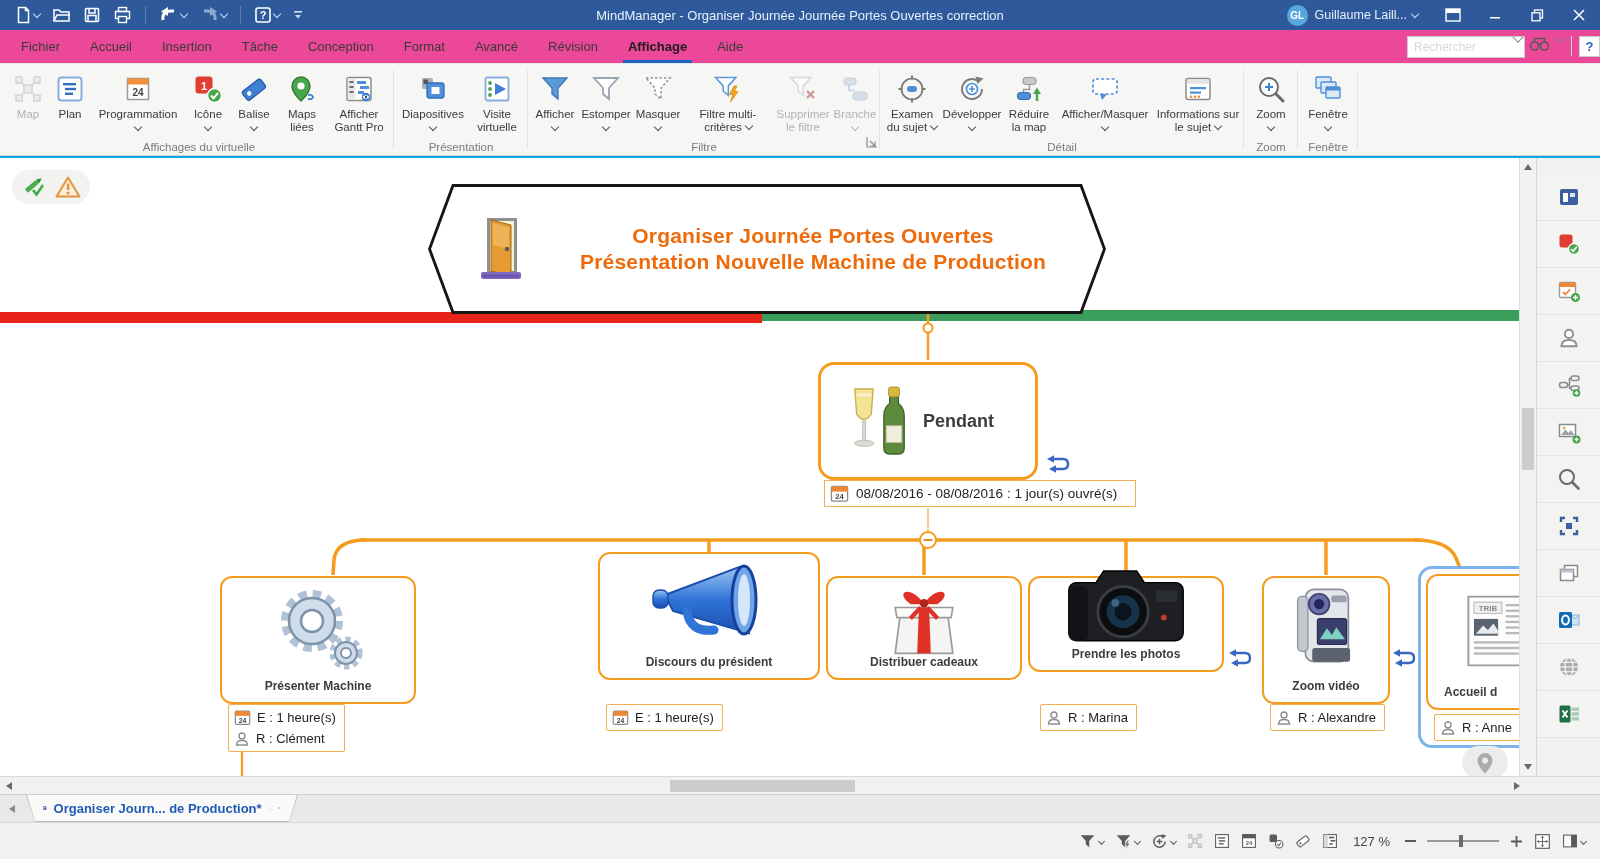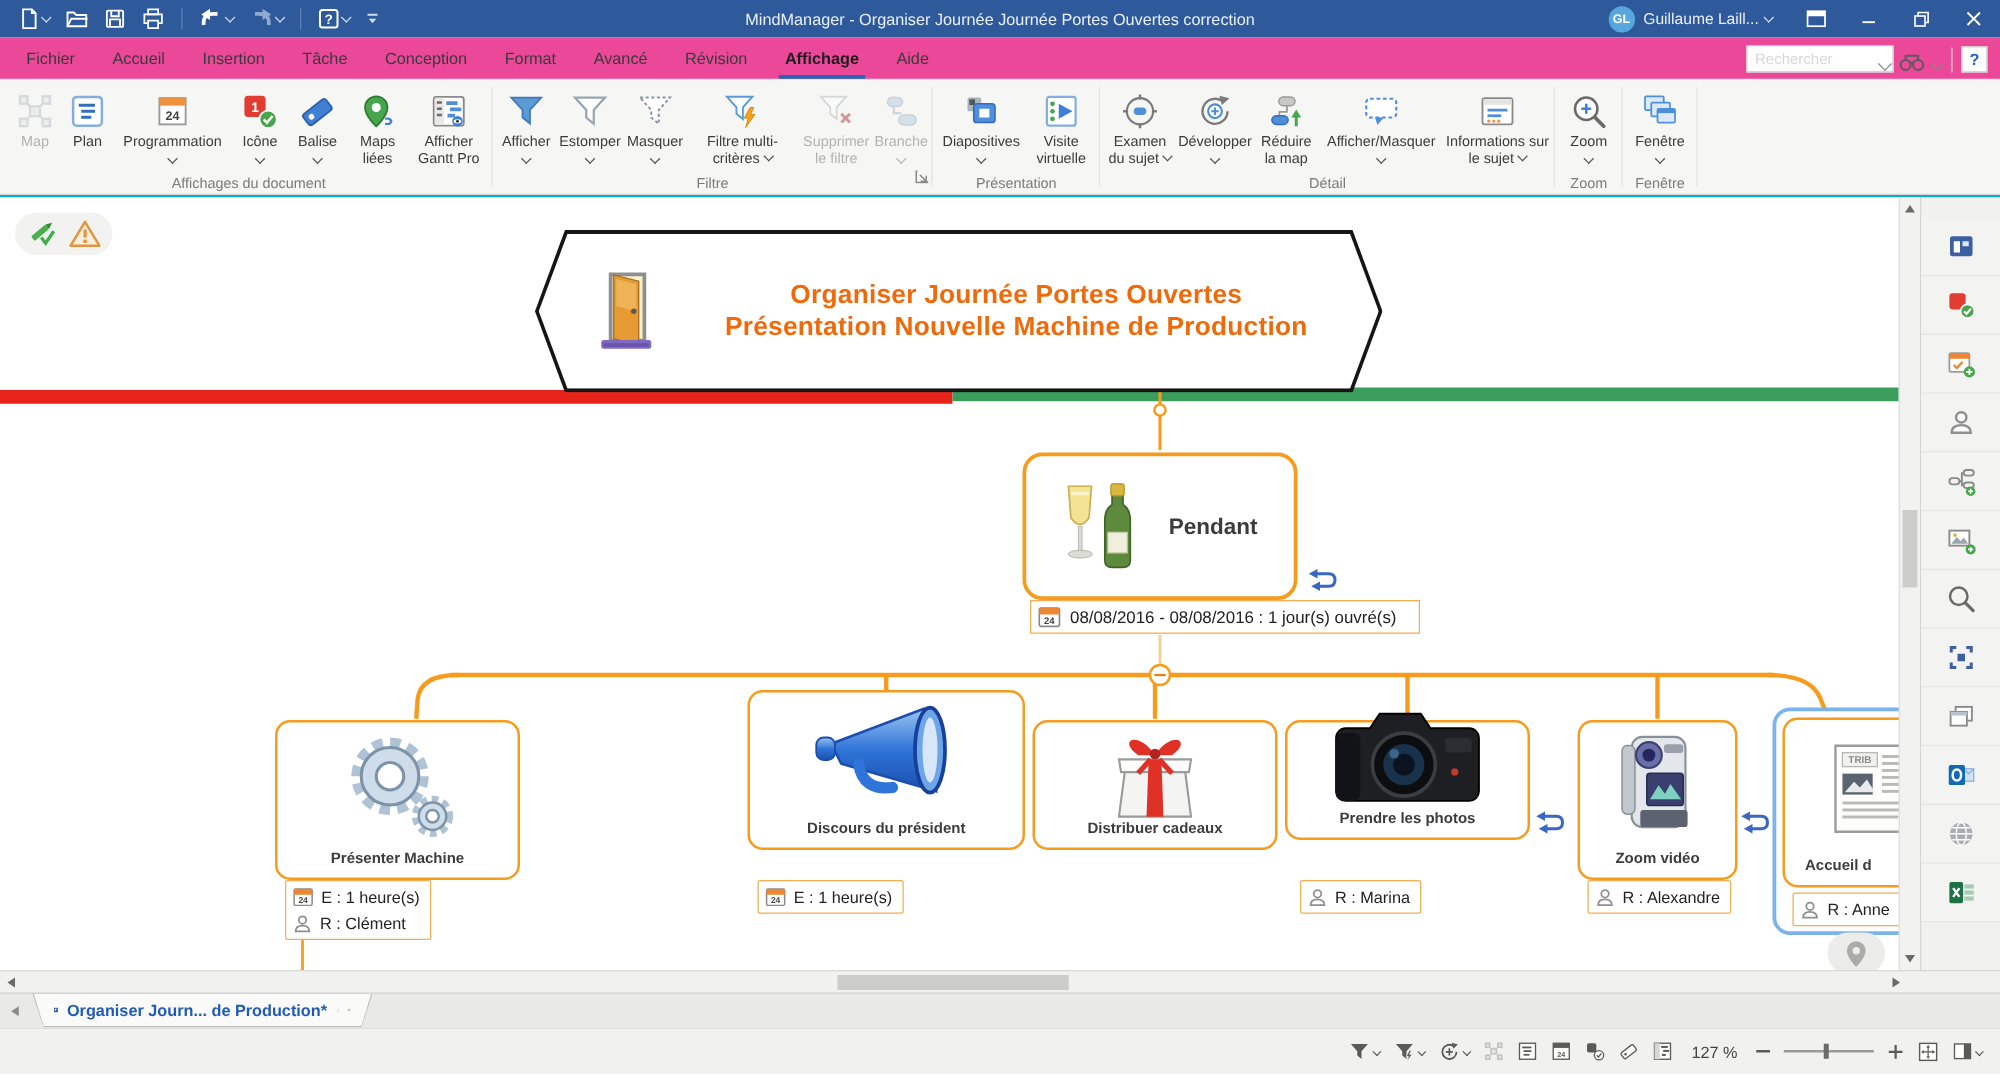--- a/index.html
+++ b/index.html
@@ -18,21 +18,21 @@
   .avatar { width:21px; height:21px; border-radius:50%; background:#57A7DE; color:#fff; font-size:10px; font-weight:bold; display:flex; align-items:center; justify-content:center; }
   .uname { font-size:12.5px; color:#e9eff8; margin:0 5px 0 7px; }
   .wbtn { width:42px; height:30px; display:flex; align-items:center; justify-content:center; }
 
   
   .menubar { height:34px; background:#ec4899; display:flex; align-items:center; border-bottom:1px solid #e6e6e4; position:relative; }
   .mtabs { display:flex; padding-left:6px; height:100%; align-items:center; }
   .mtab { padding:0 15px; font-size:13px; color:#3a3a3a; height:100%; display:flex; align-items:center; position:relative; }
   .mtab.active { font-weight:bold; color:#1c1c1c; }
   .mtab.active::after { content:""; position:absolute; left:10px; right:10px; bottom:0; height:3px; background:#2265C0; }
-  .mright { margin-left:auto; display:flex; align-items:flex-end; gap:7px; padding-right:10px; }
+  .mright { margin-left:auto; display:flex; align-items:flex-start; gap:7px; }
   .searchbox { width:118px; height:22px; border:1px solid #c9c9c7; background:#fff; font-size:12px; padding:0 16px 0 6px; color:#444; }
   .searchbox::placeholder { color:#d8d8d6; }
   .search-dd { margin-left:-18px; width:8px; height:8px; border-right:1.3px solid #8a8a8a; border-bottom:1.3px solid #8a8a8a; transform:rotate(45deg) translate(-2px,-2px); }
   .msep { width:1px; height:20px; background:#d8d8d6; }
   .helpbtn { width:21px; height:21px; border:1px solid #c9c9c7; background:#fff; color:#2265C0; font-weight:bold; font-size:13px; display:flex; align-items:center; justify-content:center; }
 
   
   .ribbon { height:92px; background:#f6f6f4; border-bottom:1px solid #d4d4d2; display:flex; align-items:stretch; padding-left:4px; }
   .rgroup { position:relative; display:flex; align-items:flex-start; padding:4px 3px 18px 3px; }
   .rgroup::after { content:""; position:absolute; right:0; top:6px; bottom:6px; width:1px; background:#e2e2e0; }
@@ -62,21 +62,21 @@
 
   .branches { position:absolute; left:0; top:0; z-index:2; pointer-events:none; }
 
   .central-outer { position:absolute; left:428px; top:26px; width:678px; height:130px; background:#151515; z-index:3;
     clip-path:polygon(0 50%, 24px 0, calc(100% - 24px) 0, 100% 50%, calc(100% - 24px) 100%, 24px 100%); }
   .central-inner { position:absolute; left:3px; top:3px; right:3px; bottom:3px; background:#fff;
     clip-path:polygon(0 50%, 23px 0, calc(100% - 23px) 0, 100% 50%, calc(100% - 23px) 100%, 23px 100%);
     display:flex; align-items:center; padding:0 40px; gap:34px; }
   .central-text { flex:1; text-align:center; color:#EE6A0B; font-size:21px; font-weight:800; line-height:26px; letter-spacing:.2px; }
 
-  .pendant { position:absolute; left:818px; top:204px; width:220px; height:118px; background:#fff; border:3px solid #F59C1E; border-radius:16px; display:flex; align-items:center; padding-left:26px; gap:24px; z-index:3; }
+  .pendant { position:absolute; left:818px; top:204px; width:220px; height:118px; background:#fff; border:3px solid #F59C1E; border-radius:16px; display:flex; align-items:center; padding-left:26px; gap:12px; z-index:3; }
   .pendant-label { font-size:18px; font-weight:bold; color:#3c3c3c; }
   .datebox { position:absolute; left:824px; top:322px; width:312px; height:27px; background:#fff; border:1.5px solid #F2AE53; display:flex; align-items:center; gap:7px; padding-left:5px; font-size:13.5px; color:#222; z-index:3; }
 
   .child { position:absolute; background:#fff; border:2.5px solid #F59C1E; border-radius:12px; display:flex; flex-direction:column; align-items:center; justify-content:flex-end; z-index:3; }
   .child-label { font-size:12px; font-weight:bold; color:#3c3c3c; margin-bottom:9px; white-space:nowrap; }
   .child .cic { flex:1; display:flex; align-items:center; justify-content:center; }
   .infobox { position:absolute; background:#fff; border:1.5px solid #F2AE53; border-radius:2px; padding:2px 8px 2px 5px; z-index:3; }
   .irow { display:flex; align-items:center; gap:6px; font-size:13px; color:#222; height:21px; white-space:nowrap; }
 
   .selbox { position:absolute; left:1418px; top:408px; width:164px; height:182px; border:3px solid #7AB4EA; border-radius:14px; background:#fdfdfd; z-index:3; }
@@ -336,89 +336,21 @@
                 <rect x="16" y="12" width="9" height="3"></rect>
                 <rect x="14" y="17" width="6" height="3"></rect>
               </g>
               <circle cx="22" cy="23" r="4.2" fill="#3f7fd4"></circle>
               <ellipse cx="22" cy="23" rx="3" ry="1.7" fill="#fff"></ellipse>
               <circle cx="22" cy="23" r="1.1" fill="#222"></circle>
             </svg>
           </div>
         <div class="rlabel"><span>Afficher Gantt Pro</span></div>
       </div>
-      <div class="glabel">Affichages du document</div>
-    </div>
-
-    <div class="rgroup">
-      <div class="rbtn" style="width:48px">
-        <div class="ric">
-            <svg width="30" height="30">
-              <use href="#i-funnel" fill="#5b9bd5" stroke="#3d7ab8" stroke-width="1.4"></use>
-            </svg>
-          </div>
-        <div class="rlabel"><span>Afficher</span><span class="chev below"></span></div>
-      </div>
-      <div class="rbtn" style="width:54px">
-        <div class="ric">
-            <svg width="30" height="30">
-              <use href="#i-funnel" fill="#fff" stroke="#98a6b3" stroke-width="1.8"></use>
-            </svg>
-          </div>
-        <div class="rlabel"><span>Estomper</span><span class="chev below"></span></div>
-      </div>
-      <div class="rbtn" style="width:50px">
-        <div class="ric">
-            <svg width="30" height="30">
-              <use href="#i-funnel" fill="#fff" stroke="#8a98a5" stroke-width="1.6" stroke-dasharray="2.5 2"></use>
-            </svg>
-          </div>
-        <div class="rlabel"><span>Masquer</span><span class="chev below"></span></div>
-      </div>
-      <div class="rbtn" style="width:90px">
-        <div class="ric">
-            <svg width="30" height="30" viewBox="0 0 30 30">
-              <g transform="scale(.85)">
-                <use href="#i-funnel" fill="#fff" stroke="#5b9bd5" stroke-width="1.8"></use>
-              </g>
-              <polygon points="21,12 16.5,20.5 19.8,20.5 17.5,28 25,17.5 21.3,17.5 24,12" fill="#f5a31e" stroke="#d88b12" stroke-width=".8"></polygon>
-            </svg>
-          </div>
-        <div class="rlabel"><span>Filtre multi-critères</span><span class="chev inline"></span></div>
-      </div>
-      <div class="rbtn disabled" style="width:60px">
-        <div class="ric">
-            <svg width="30" height="30" viewBox="0 0 30 30">
-              <g transform="scale(.85)">
-                <use href="#i-funnel" fill="#fff" stroke="#b9c3cc" stroke-width="1.8"></use>
-              </g>
-              <path d="M19,17 l7,7 M26,17 l-7,7" stroke="#d64540" stroke-width="2.4"></path>
-            </svg>
-          </div>
-        <div class="rlabel"><span>Supprimer le filtre</span></div>
-      </div>
-      <div class="rbtn disabled" style="width:44px">
-        <div class="ric">
-            <svg width="30" height="30" viewBox="0 0 30 30">
-              <g fill="#b9cfe4" stroke="#9ab4cf" stroke-width="1.2">
-                <rect x="4" y="4" width="12" height="7" rx="3.5"></rect>
-                <rect x="13" y="18" width="14" height="8" rx="4"></rect>
-              </g>
-              <path d="M9,11 v5.5 h6" fill="none" stroke="#9ab4cf" stroke-width="1.6"></path>
-            </svg>
-          </div>
-        <div class="rlabel"><span>Branche</span><span class="chev below"></span></div>
-      </div>
-      <div class="launcher">
-        <svg width="11" height="11" viewBox="0 0 11 11">
-            <path d="M2,1 H1 V10 H10 V9" fill="none" stroke="#8a8a8a" stroke-width="1.2"></path>
-            <path d="M4,4 l5,5 M9,4.5 v4.5 h-4.5" fill="none" stroke="#8a8a8a" stroke-width="1.2"></path>
-          </svg>
-      </div>
-      <div class="glabel">Filtre</div>
+      <div class="glabel">Affichages du virtuelle</div>
     </div>
 
     <div class="rgroup">
       <div class="rbtn" style="width:72px">
         <div class="ric">
             <svg width="30" height="30" viewBox="0 0 30 30">
               <rect x="4" y="4" width="11" height="11" rx="1.5" fill="#aab2ba"></rect>
               <rect x="5.5" y="5.5" width="4.5" height="4.5" fill="#555"></rect>
               <rect x="9" y="9" width="17" height="15" rx="2.5" fill="#4f8fd9" stroke="#2f6fbe" stroke-width="1.3"></rect>
               <rect x="13.5" y="13" width="8" height="7" fill="#fff"></rect>
@@ -434,20 +366,88 @@
                 <circle cx="8" cy="9" r="1.9"></circle>
                 <circle cx="8" cy="15" r="1.9"></circle>
                 <circle cx="8" cy="21" r="1.9"></circle>
               </g>
               <polygon points="13,9 24,15 13,21" fill="#3f7fd4"></polygon>
             </svg>
           </div>
         <div class="rlabel"><span>Visite virtuelle</span></div>
       </div>
       <div class="glabel">Présentation</div>
+    </div>
+
+    <div class="rgroup">
+      <div class="rbtn" style="width:48px">
+        <div class="ric">
+            <svg width="30" height="30">
+              <use href="#i-funnel" fill="#5b9bd5" stroke="#3d7ab8" stroke-width="1.4"></use>
+            </svg>
+          </div>
+        <div class="rlabel"><span>Afficher</span><span class="chev below"></span></div>
+      </div>
+      <div class="rbtn" style="width:54px">
+        <div class="ric">
+            <svg width="30" height="30">
+              <use href="#i-funnel" fill="#fff" stroke="#98a6b3" stroke-width="1.8"></use>
+            </svg>
+          </div>
+        <div class="rlabel"><span>Estomper</span><span class="chev below"></span></div>
+      </div>
+      <div class="rbtn" style="width:50px">
+        <div class="ric">
+            <svg width="30" height="30">
+              <use href="#i-funnel" fill="#fff" stroke="#8a98a5" stroke-width="1.6" stroke-dasharray="2.5 2"></use>
+            </svg>
+          </div>
+        <div class="rlabel"><span>Masquer</span><span class="chev below"></span></div>
+      </div>
+      <div class="rbtn" style="width:90px">
+        <div class="ric">
+            <svg width="30" height="30" viewBox="0 0 30 30">
+              <g transform="scale(.85)">
+                <use href="#i-funnel" fill="#fff" stroke="#5b9bd5" stroke-width="1.8"></use>
+              </g>
+              <polygon points="21,12 16.5,20.5 19.8,20.5 17.5,28 25,17.5 21.3,17.5 24,12" fill="#f5a31e" stroke="#d88b12" stroke-width=".8"></polygon>
+            </svg>
+          </div>
+        <div class="rlabel"><span>Filtre multi-critères</span><span class="chev inline"></span></div>
+      </div>
+      <div class="rbtn disabled" style="width:60px">
+        <div class="ric">
+            <svg width="30" height="30" viewBox="0 0 30 30">
+              <g transform="scale(.85)">
+                <use href="#i-funnel" fill="#fff" stroke="#b9c3cc" stroke-width="1.8"></use>
+              </g>
+              <path d="M19,17 l7,7 M26,17 l-7,7" stroke="#d64540" stroke-width="2.4"></path>
+            </svg>
+          </div>
+        <div class="rlabel"><span>Supprimer le filtre</span></div>
+      </div>
+      <div class="rbtn disabled" style="width:44px">
+        <div class="ric">
+            <svg width="30" height="30" viewBox="0 0 30 30">
+              <g fill="#b9cfe4" stroke="#9ab4cf" stroke-width="1.2">
+                <rect x="4" y="4" width="12" height="7" rx="3.5"></rect>
+                <rect x="13" y="18" width="14" height="8" rx="4"></rect>
+              </g>
+              <path d="M9,11 v5.5 h6" fill="none" stroke="#9ab4cf" stroke-width="1.6"></path>
+            </svg>
+          </div>
+        <div class="rlabel"><span>Branche</span><span class="chev below"></span></div>
+      </div>
+      <div class="launcher">
+        <svg width="11" height="11" viewBox="0 0 11 11">
+            <path d="M2,1 H1 V10 H10 V9" fill="none" stroke="#8a8a8a" stroke-width="1.2"></path>
+            <path d="M4,4 l5,5 M9,4.5 v4.5 h-4.5" fill="none" stroke="#8a8a8a" stroke-width="1.2"></path>
+          </svg>
+      </div>
+      <div class="glabel">Filtre</div>
     </div>
 
     <div class="rgroup">
       <div class="rbtn" style="width:58px">
         <div class="ric">
             <svg width="30" height="30" viewBox="0 0 30 30">
               <circle cx="15" cy="15" r="10.5" fill="none" stroke="#7a7a7a" stroke-width="1.7"></circle>
               <path d="M15,1.5 v4 M15,24.5 v4 M1.5,15 h4 M24.5,15 h4" stroke="#7a7a7a" stroke-width="2" fill="none"></path>
               <rect x="10" y="12" width="10" height="6" rx="3" fill="#4f8fd9"></rect>
             </svg>

